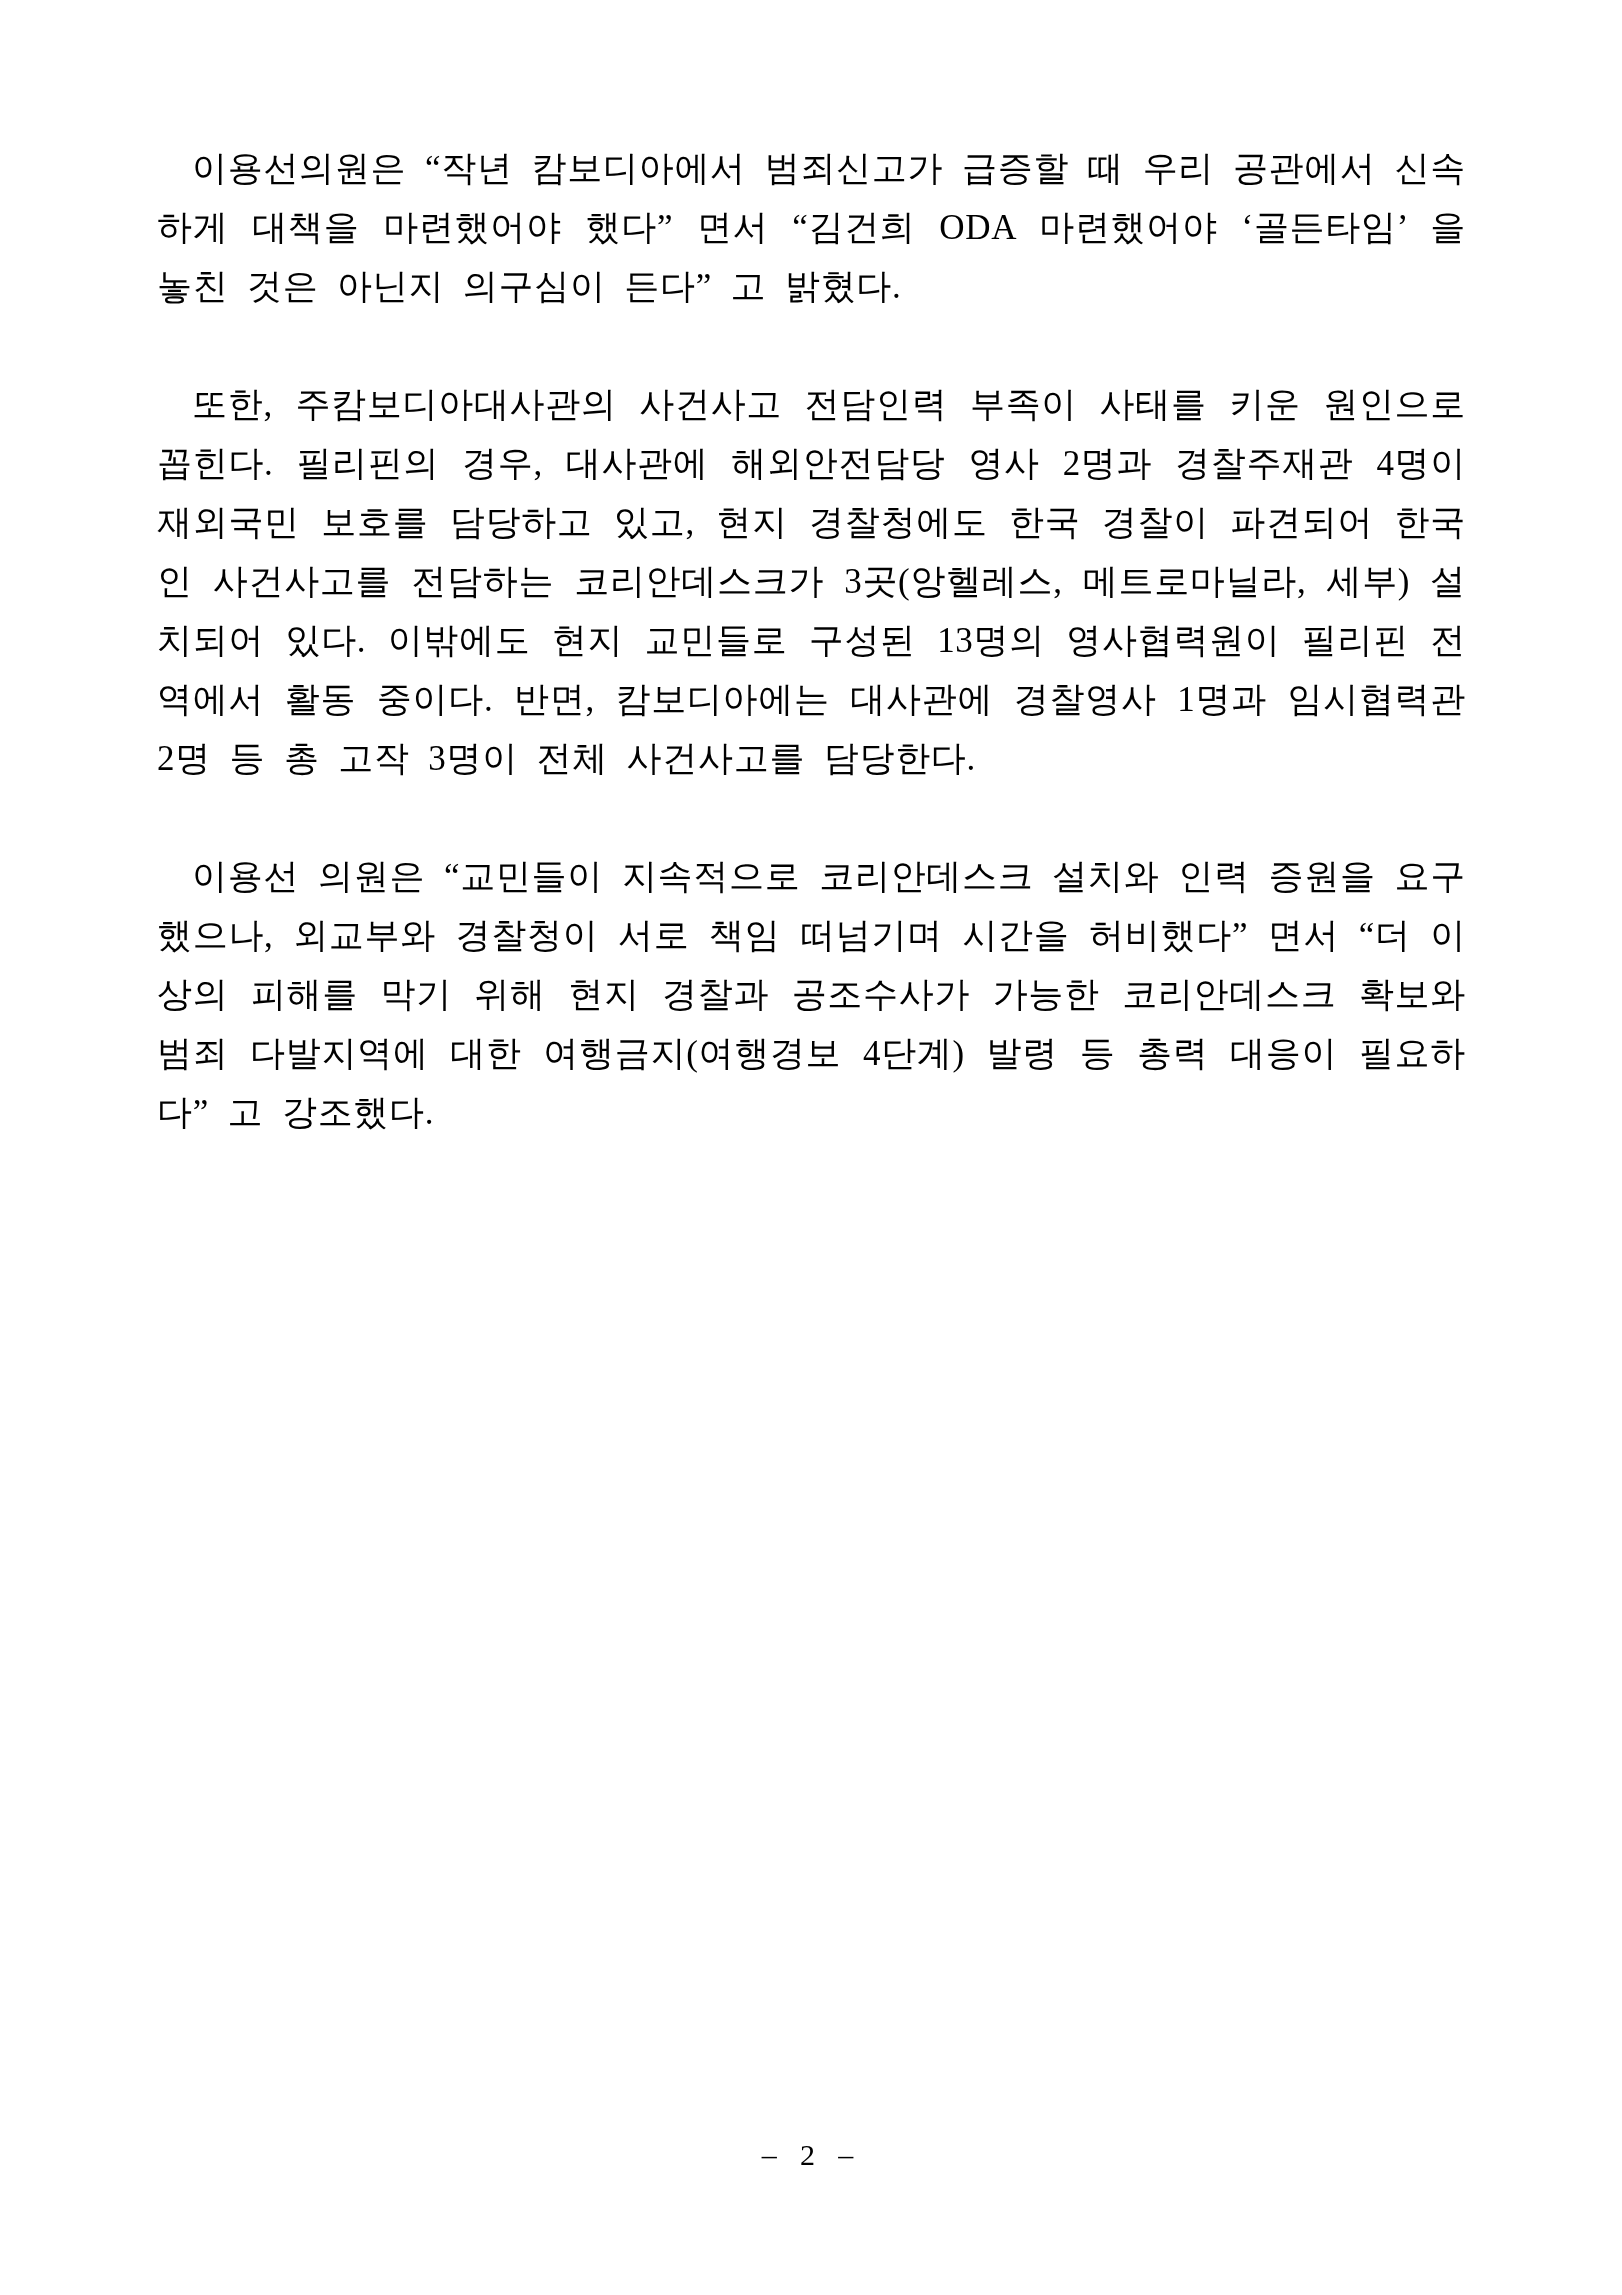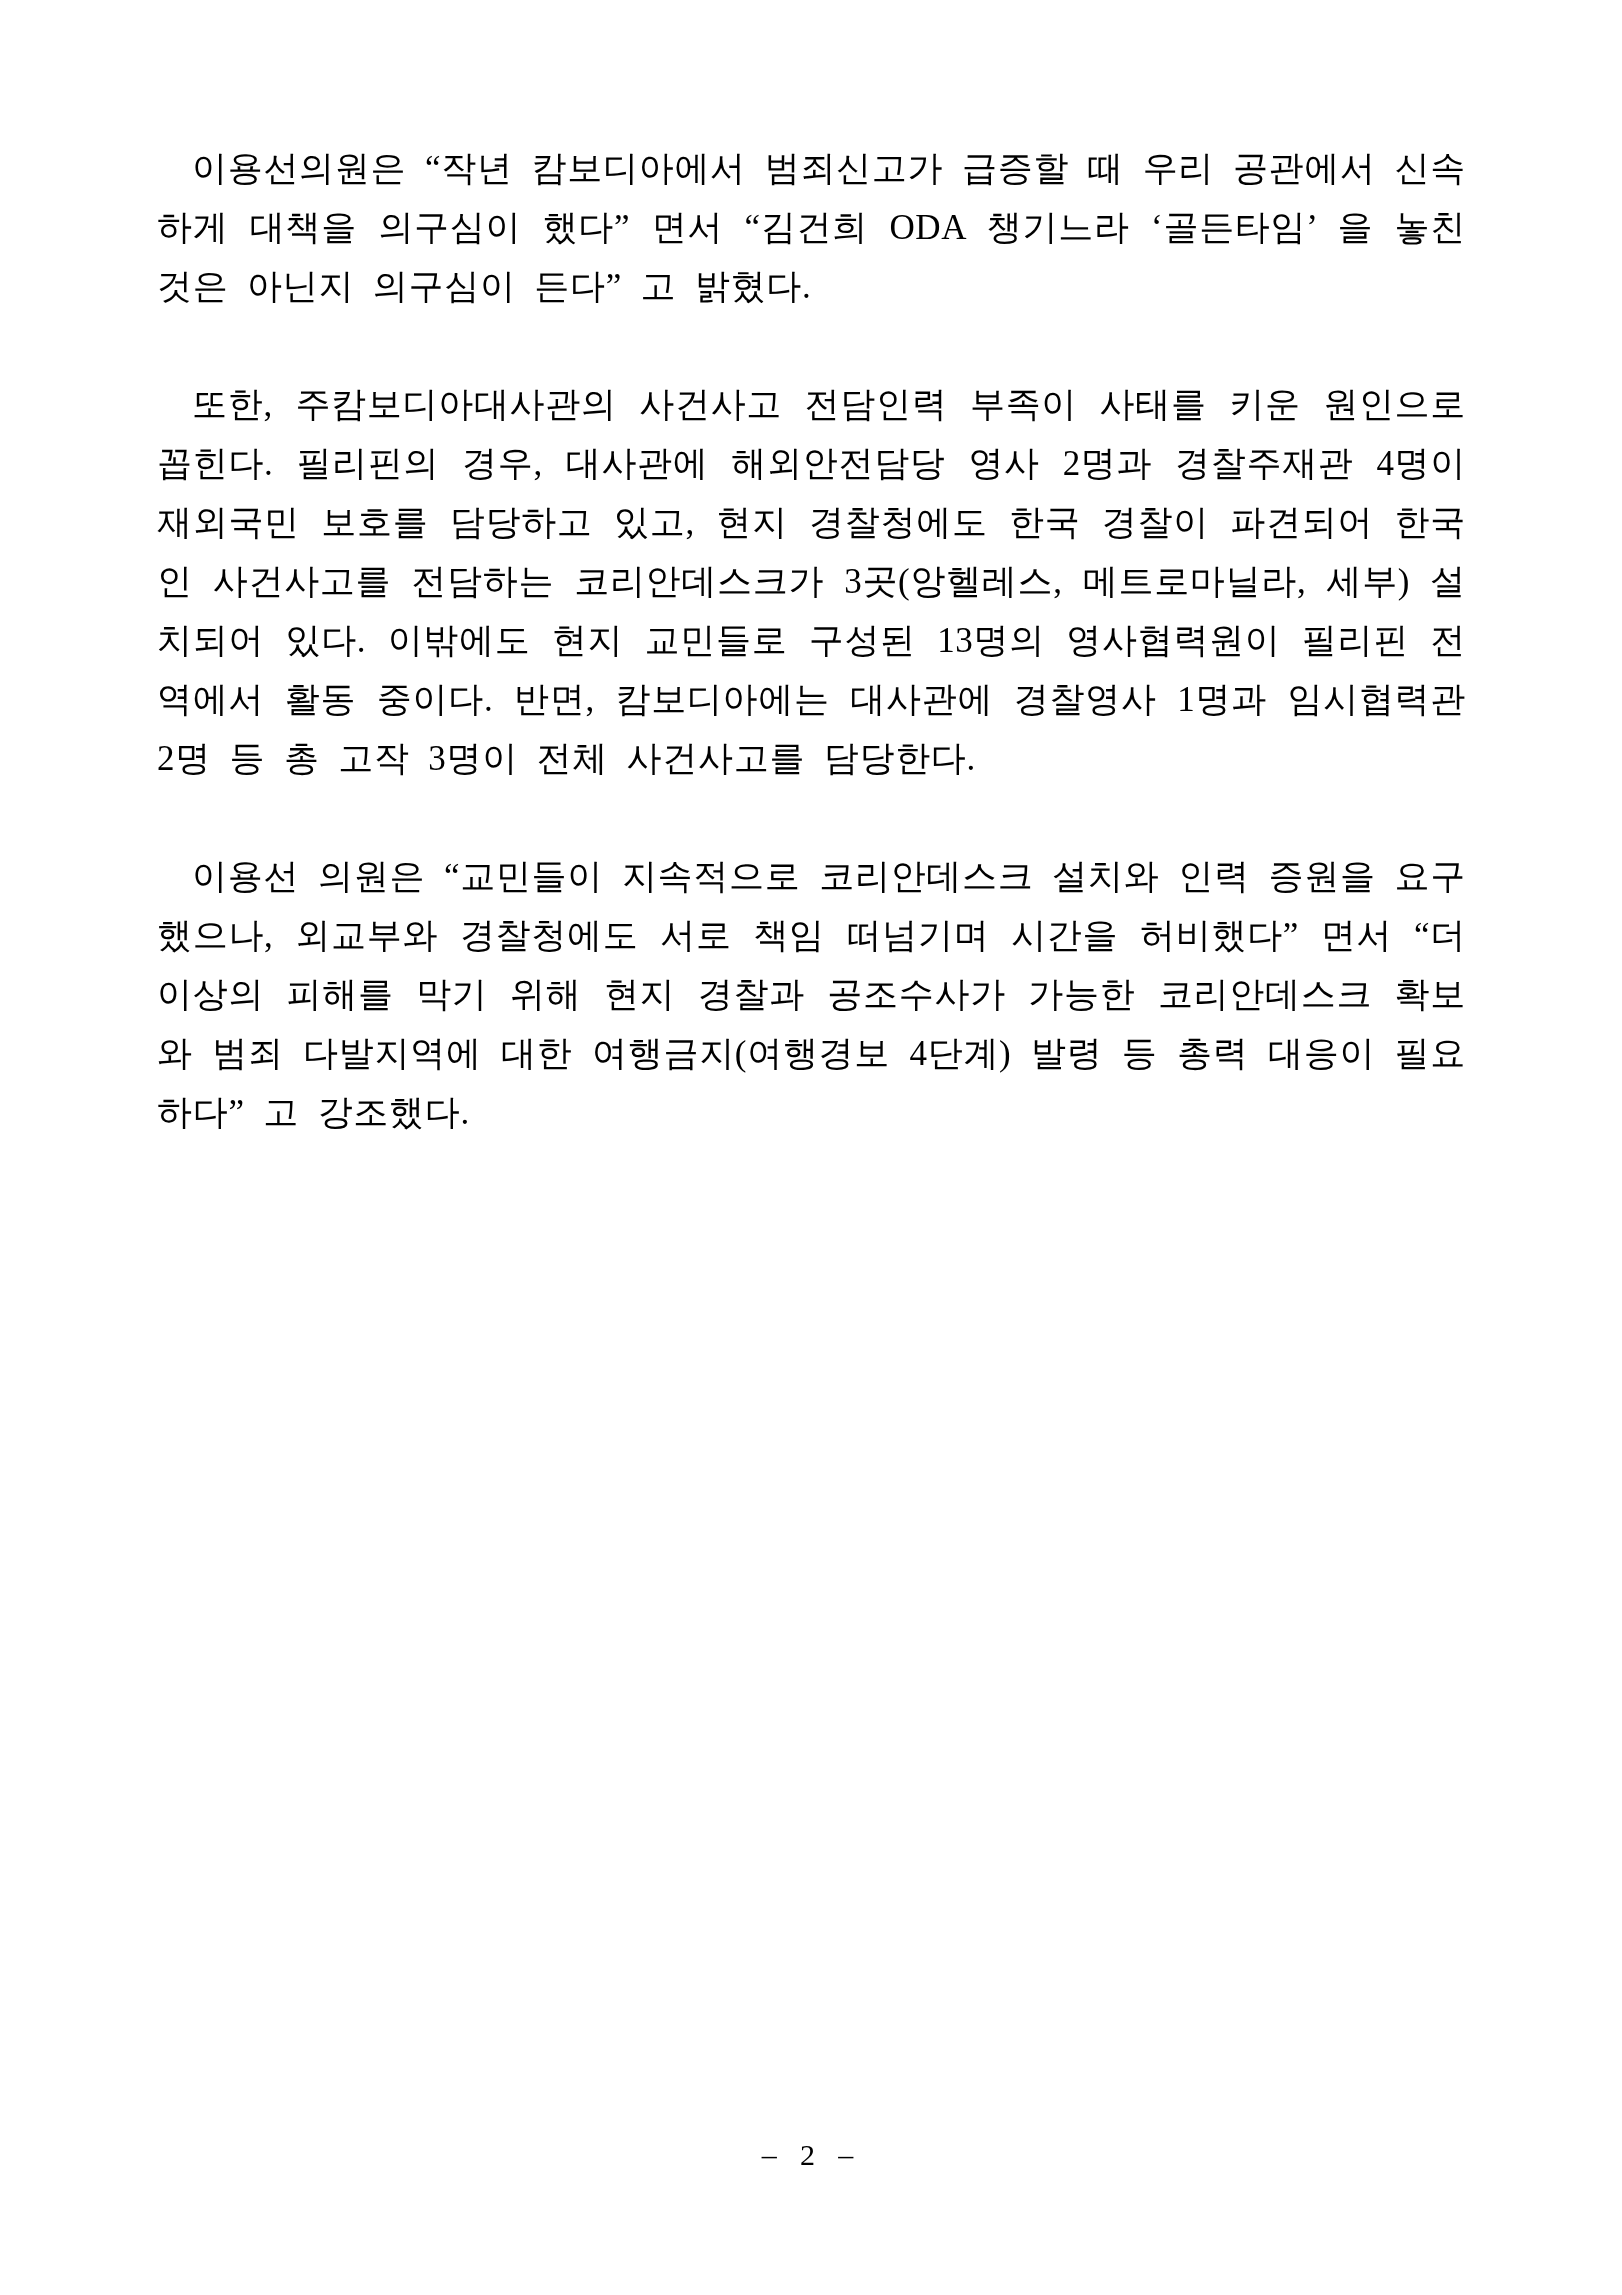--- a/index.html
+++ b/index.html
@@ -47,21 +47,21 @@
     line-height: 39px;
     letter-spacing: 7.9px;
     color: #000000;
   }
 </style>
 </head>
 <body>
 
 <div class="page">
   <main class="body-text">
-    <p class="para">이용선의원은 “작년 캄보디아에서 범죄신고가 급증할 때 우리 공관에서 신속하게 대책을 의구심이 했다” 면서 “김건희 ODA 챙기느라 ‘골든타임’ 을 놓친 것은 아닌지 의구심이 든다” 고 밝혔다.</p>
+    <p class="para">이용선의원은 “작년 캄보디아에서 범죄신고가 급증할 때 우리 공관에서 신속하게 대책을 마련했어야 했다” 면서 “김건희 ODA 마련했어야 ‘골든타임’ 을 놓친 것은 아닌지 의구심이 든다” 고 밝혔다.</p>
     <p class="para">또한, 주캄보디아대사관의 사건사고 전담인력 부족이 사태를 키운 원인으로 꼽힌다. 필리핀의 경우, 대사관에 해외안전담당 영사 2명과 경찰주재관 4명이 재외국민 보호를 담당하고 있고, 현지 경찰청에도 한국 경찰이 파견되어 한국인 사건사고를 전담하는 코리안데스크가 3곳(앙헬레스, 메트로마닐라, 세부) 설치되어 있다. 이밖에도 현지 교민들로 구성된 13명의 영사협력원이 필리핀 전역에서 활동 중이다. 반면, 캄보디아에는 대사관에 경찰영사 1명과 임시협력관 2명 등 총 고작 3명이 전체 사건사고를 담당한다.</p>
-    <p class="para">이용선 의원은 “교민들이 지속적으로 코리안데스크 설치와 인력 증원을 요구했으나, 외교부와 경찰청에도 서로 책임 떠넘기며 시간을 허비했다” 면서 “더 이상의 피해를 막기 위해 현지 경찰과 공조수사가 가능한 코리안데스크 확보와 범죄 다발지역에 대한 여행금지(여행경보 4단계) 발령 등 총력 대응이 필요하다” 고 강조했다.</p>
+    <p class="para">이용선 의원은 “교민들이 지속적으로 코리안데스크 설치와 인력 증원을 요구했으나, 외교부와 경찰청이 서로 책임 떠넘기며 시간을 허비했다” 면서 “더 이상의 피해를 막기 위해 현지 경찰과 공조수사가 가능한 코리안데스크 확보와 범죄 다발지역에 대한 여행금지(여행경보 4단계) 발령 등 총력 대응이 필요하다” 고 강조했다.</p>
   </main>
   <footer class="page-footer">
     <span>– 2 –</span>
   </footer>
 </div>
 
 
 </body></html>

